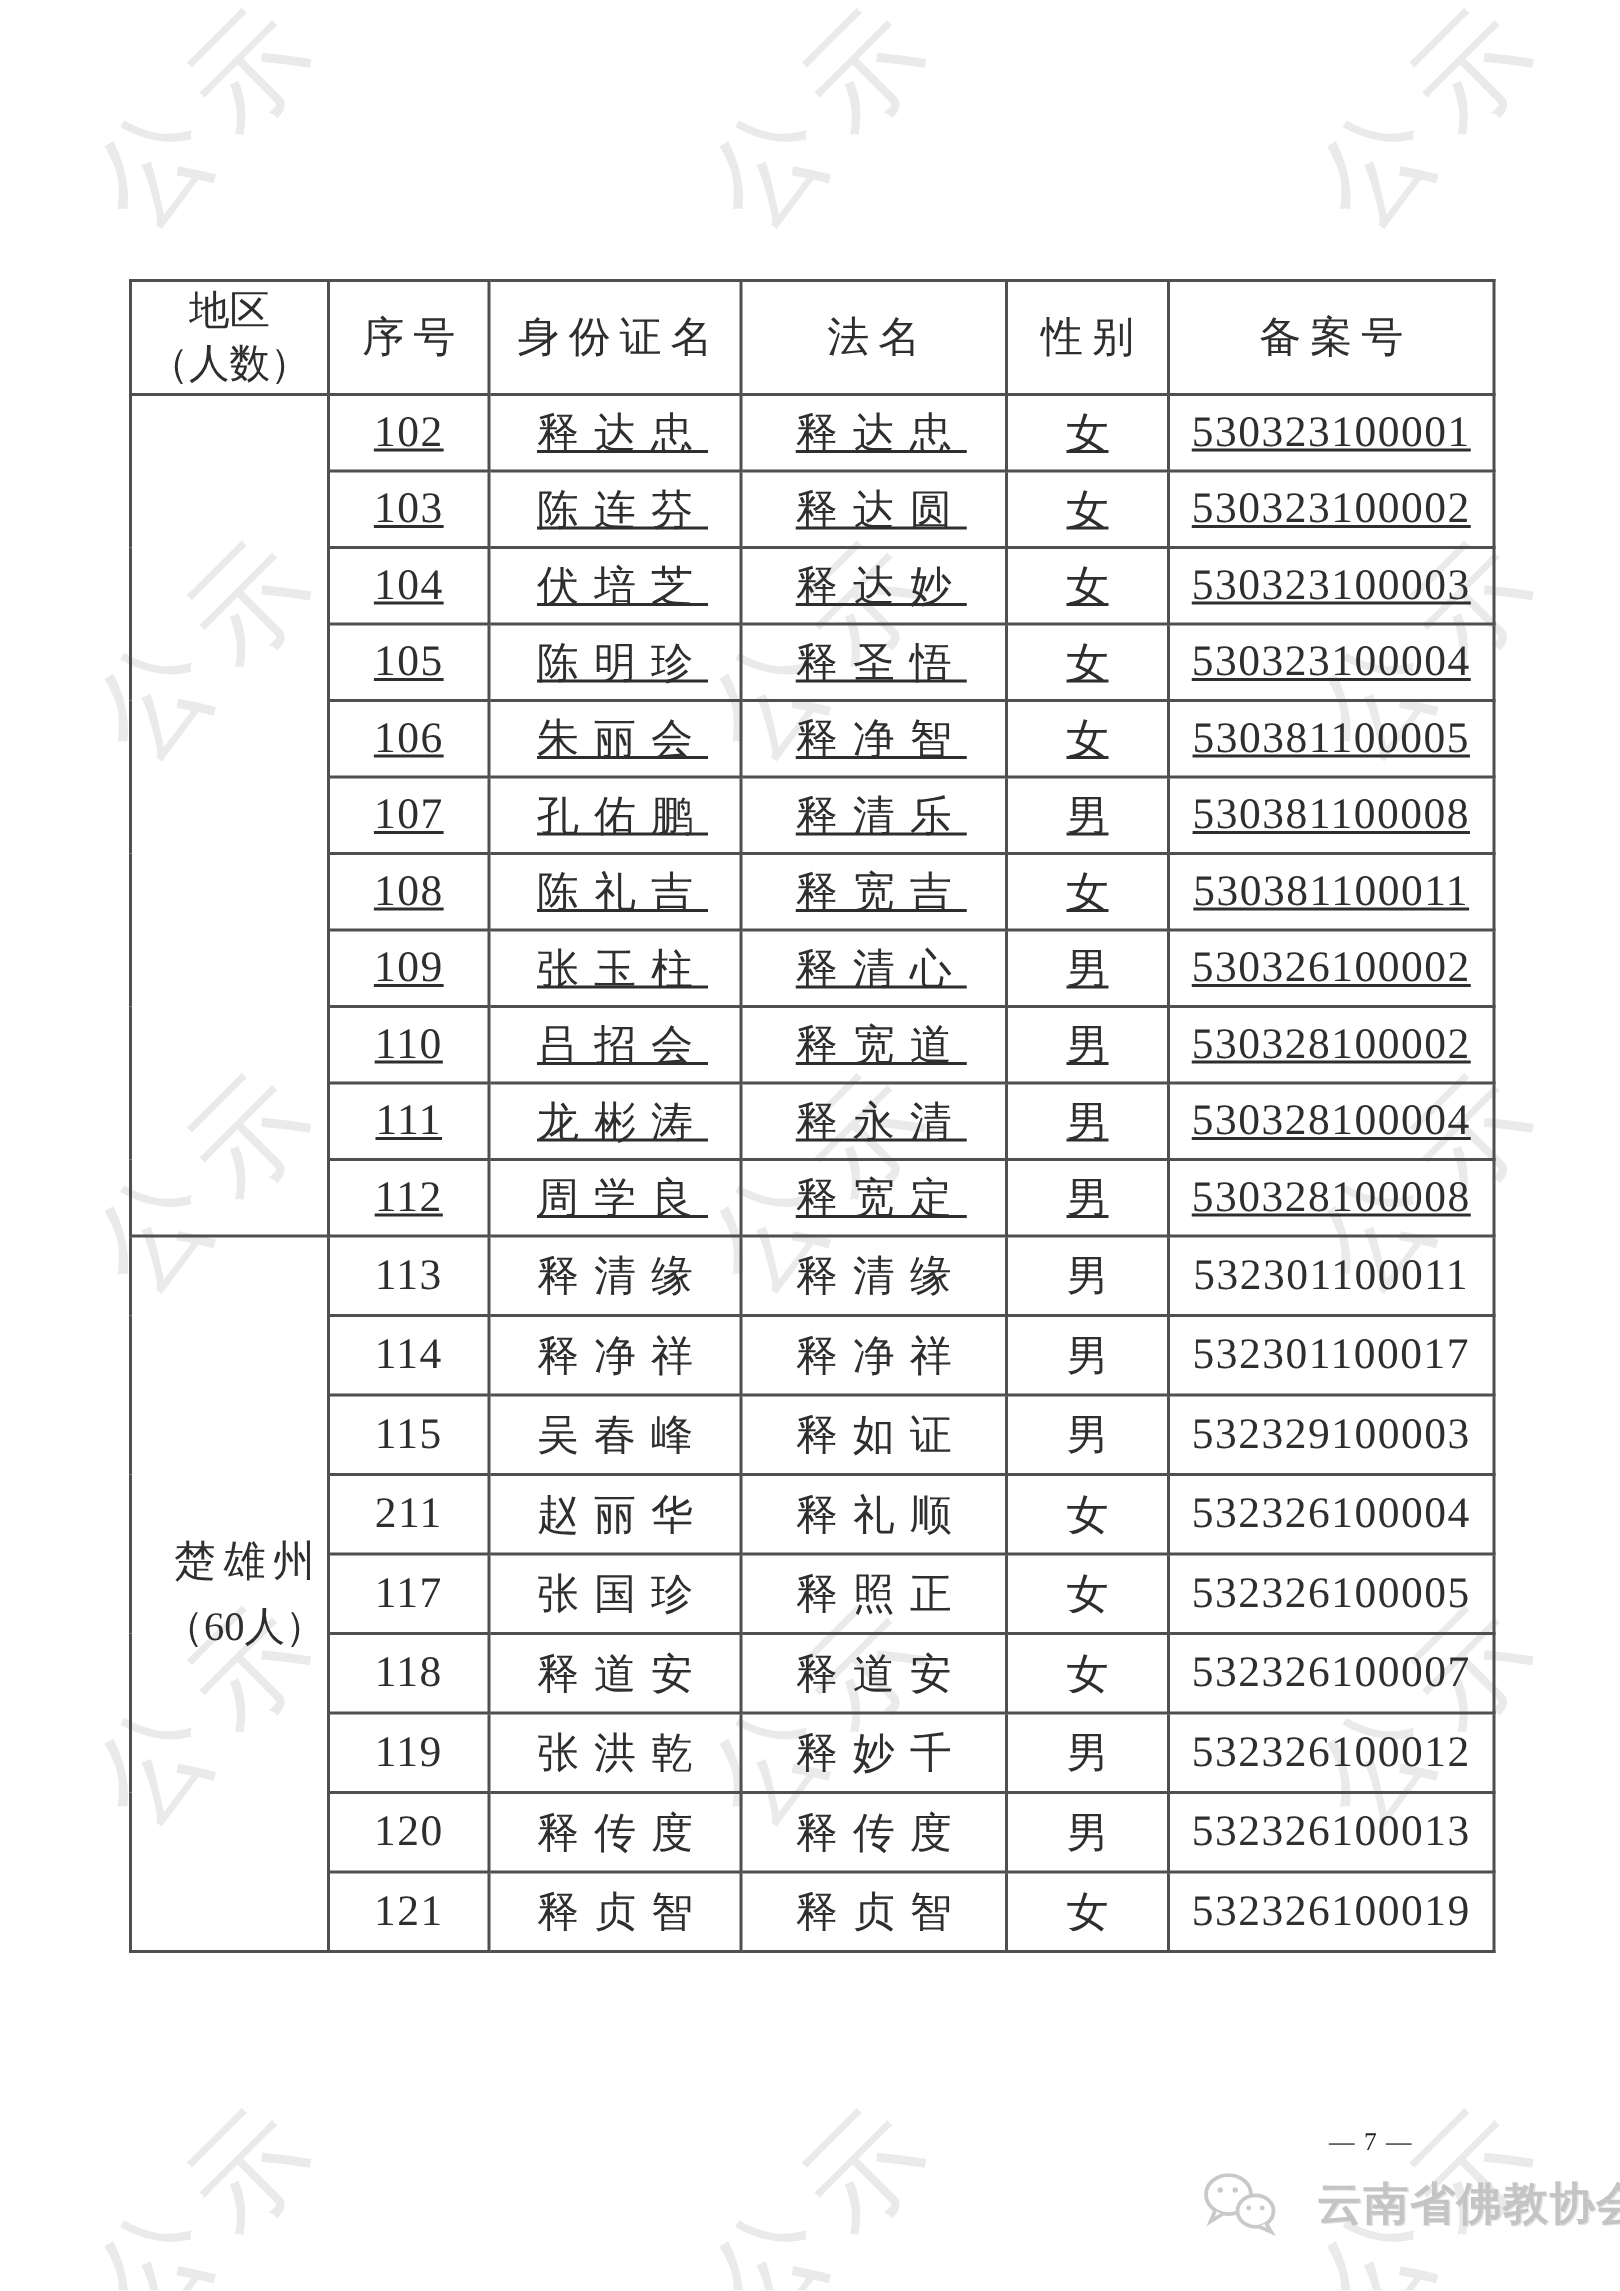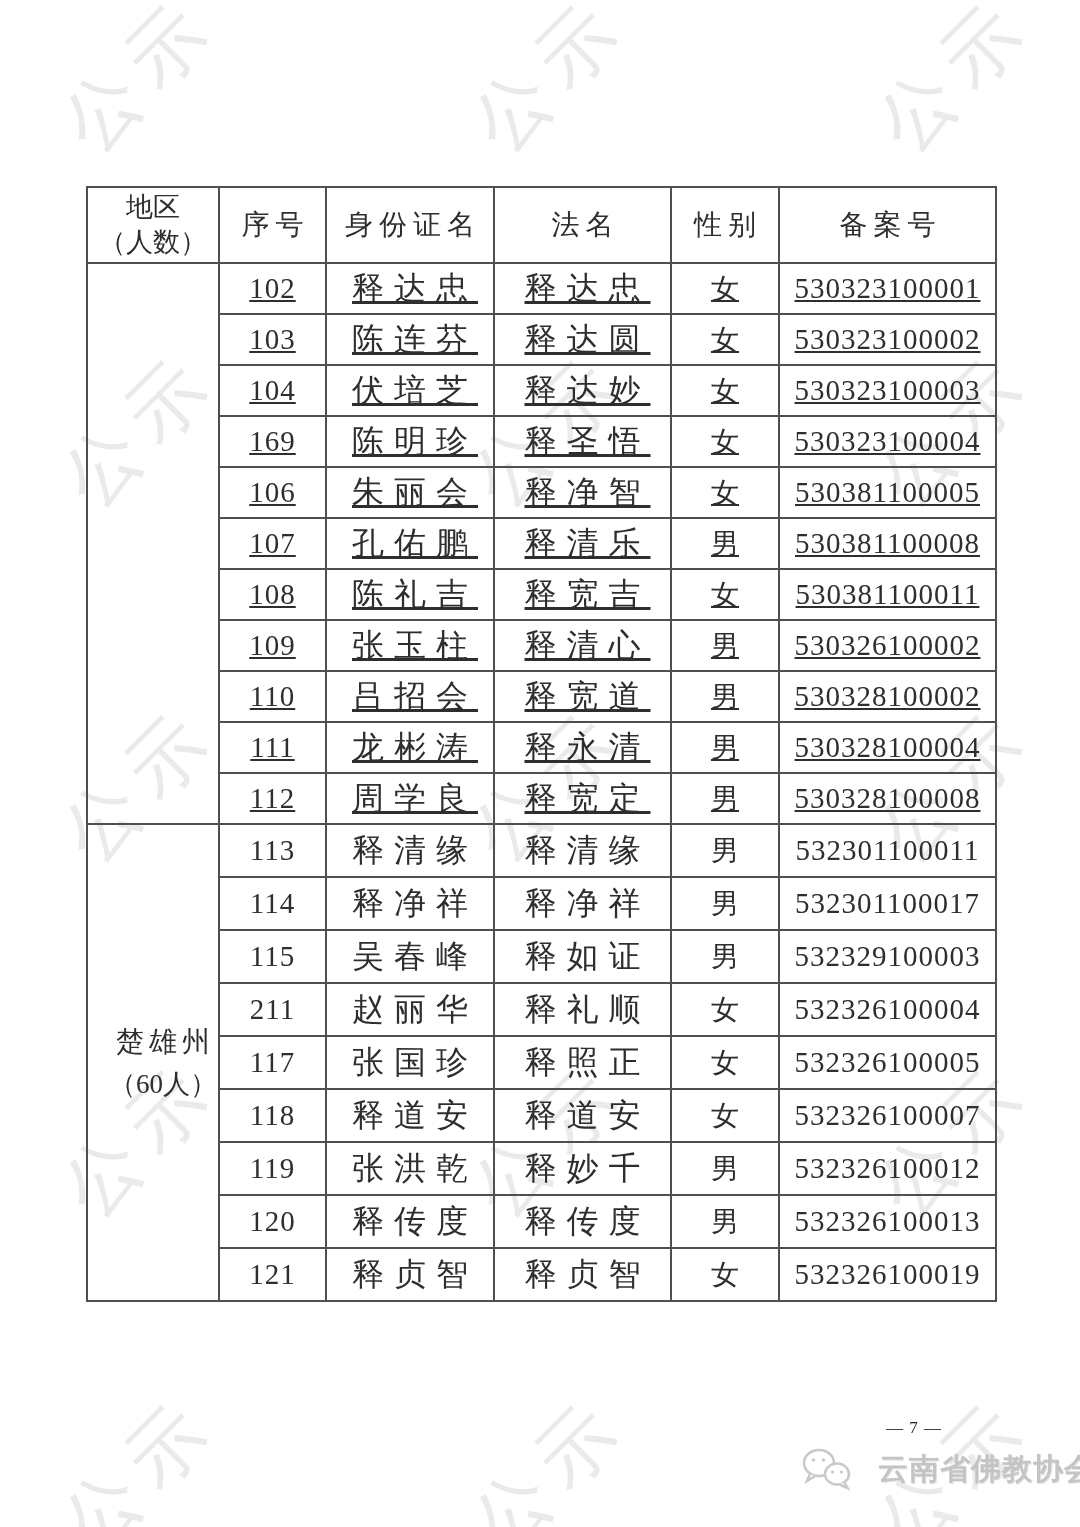--- a/index.html
+++ b/index.html
@@ -43,21 +43,21 @@
     background: transparent;
     font-weight: normal;
   }
   thead tr { height: 76px; }
   tr.s0 { height: 51px; text-decoration: underline; }
   tr.s1 { height: 53px; }
 
   .hdr { font-size: 28px; }
   .hdr-2line div { line-height: 35px; font-size: 27px; }
   .cjk-sp   { letter-spacing: 6px;  text-indent: 6px; }
-  .cjk-cell { font-size: 32px; letter-spacing: 10px; text-indent: 10px; }
+  .cjk-cell { font-size: 28px; letter-spacing: 10px; text-indent: 10px; }
   .num-cell { font-size: 29px; letter-spacing: 1px; }
   .gender-cell { font-size: 28px; }
   .record-cell { font-size: 29px; letter-spacing: 1px; border-radius: 16px; }
   .region-cell div { line-height: 42px; font-size: 28px; padding-left: 20px; }
   .region-cell .rl1 { letter-spacing: 5px; text-indent: 5px; }
   .region-cell .rl2 { font-size: 27px; }
 
   
   .page-number {
     position: absolute;
@@ -154,21 +154,21 @@
             <td class="record-cell">530323100002</td>
           </tr>
           <tr class="s0">
             <td class="num-cell">104</td>
             <td class="cjk-cell">伏培芝</td>
             <td class="cjk-cell">释达妙</td>
             <td class="gender-cell">女</td>
             <td class="record-cell">530323100003</td>
           </tr>
           <tr class="s0">
-            <td class="num-cell">169</td>
+            <td class="num-cell">105</td>
             <td class="cjk-cell">陈明珍</td>
             <td class="cjk-cell">释圣悟</td>
             <td class="gender-cell">女</td>
             <td class="record-cell">530323100004</td>
           </tr>
           <tr class="s0">
             <td class="num-cell">106</td>
             <td class="cjk-cell">朱丽会</td>
             <td class="cjk-cell">释净智</td>
             <td class="gender-cell">女</td>

